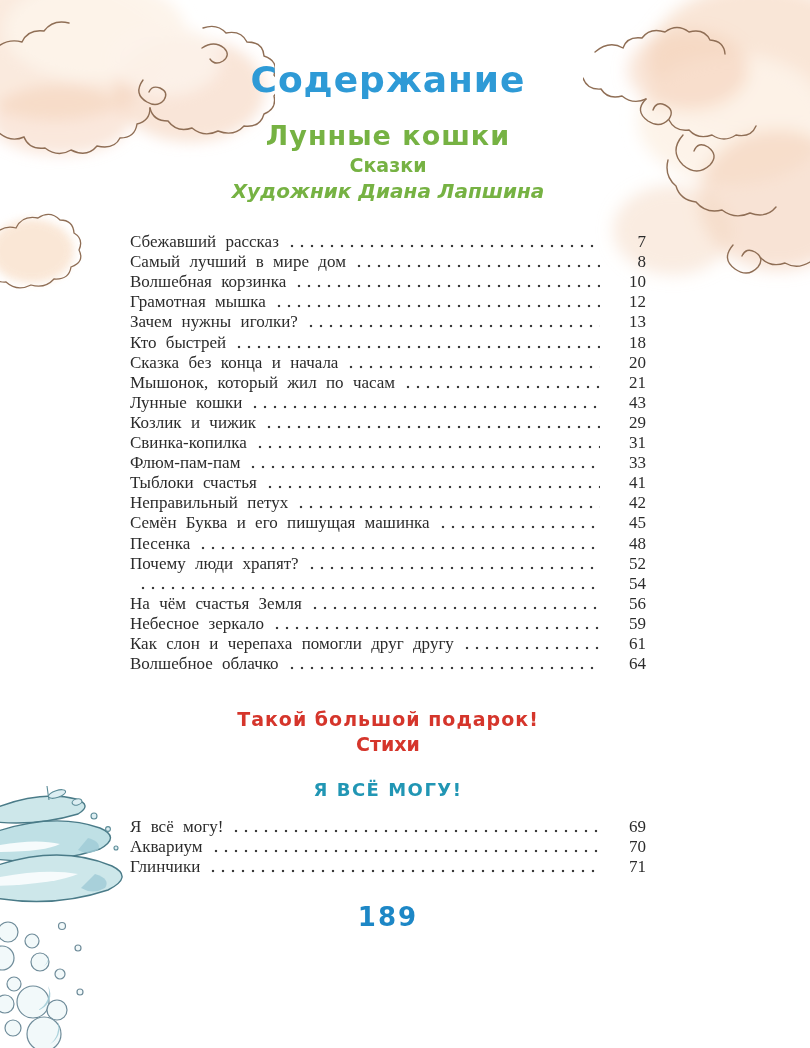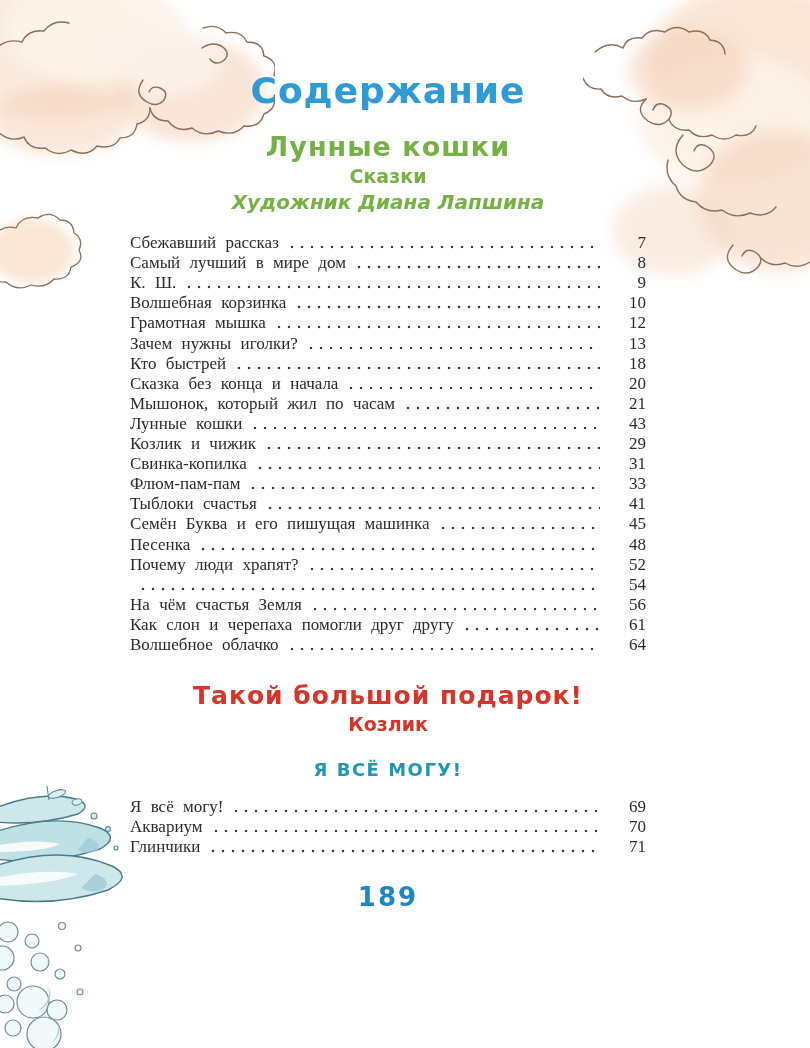--- a/index.html
+++ b/index.html
@@ -11,21 +11,21 @@
     font-family:"Liberation Serif", serif;
     color:var(--c-text,#2b2b2b);
   }
   .deco{position:absolute;pointer-events:none;}
   #cloud-tl{left:0;top:0;}
   #cloud-tr{left:583px;top:0;}
   #cloud-left{left:0;top:203px;}
   #splash{left:0;top:786px;}
 
   .content{
-    position:absolute;left:130px;top:16px;width:516px;
+    position:absolute;left:130px;top:5px;width:516px;
   }
   .page-title{
     margin:54px 0 0 0;
     text-align:center;
     font-family:"DejaVu Sans", sans-serif;
     font-weight:bold;
     font-size:36px;
     letter-spacing:1px;
     color:var(--c-title,#2e9ad6);
   }
@@ -52,31 +52,31 @@
     font-style:italic;
     font-size:20px;
     font-weight:bold;
   }
   .section-1 .sec-heading, .section-1 .sec-genre, .section-1 .sec-artist{
     color:var(--c-section1,#76b243);
   }
   .section-2 .sec-heading, .section-2 .sec-genre, .section-2 .sec-artist{
     color:var(--c-section2,#d5352b);
   }
-  .section-2 .sec-heading{margin-top:26px;font-size:25px;}
+  .section-2 .sec-heading{margin-top:34px;font-size:19px;}
   .sec-subsection{
     margin:24px 0 0 0;
     text-align:center;
     font-family:"DejaVu Sans", sans-serif;
     font-weight:bold;
     font-size:18px;
     letter-spacing:1.5px;
     color:var(--c-subsection,#2196b4);
   }
-  .toc-list{margin-top:19px;}
+  .toc-list{margin-top:29px;}
   .section-2 .toc-list{margin-top:17px;}
   .toc-row{
     display:flex;
     align-items:flex-end;
     height:20.1px;
     font-size:17px;
   }
   .toc-title{
     white-space:nowrap;
     word-spacing:0.3em;
@@ -219,25 +219,20 @@
           <span class="leader"></span>
           <span class="toc-page">7</span>
         </div>
 
         <div class="toc-row">
           <span class="toc-title">Самый лучший в мире дом</span>
           <span class="leader"></span>
           <span class="toc-page">8</span>
         </div>
 
-        <div class="toc-row">
-          <span class="toc-title">К. Ш.</span>
-          <span class="leader"></span>
-          <span class="toc-page">9</span>
-        </div>
 
         <div class="toc-row">
           <span class="toc-title">Волшебная корзинка</span>
           <span class="leader"></span>
           <span class="toc-page">10</span>
         </div>
 
         <div class="toc-row">
           <span class="toc-title">Грамотная мышка</span>
           <span class="leader"></span>
@@ -292,20 +287,25 @@
           <span class="toc-page">33</span>
         </div>
 
 
         <div class="toc-row">
           <span class="toc-title">Тыблоки счастья</span>
           <span class="leader"></span>
           <span class="toc-page">41</span>
         </div>
 
+        <div class="toc-row">
+          <span class="toc-title">Неправильный петух</span>
+          <span class="leader"></span>
+          <span class="toc-page">42</span>
+        </div>
 
         <div class="toc-row">
           <span class="toc-title">Семён Буква и его пишущая машинка</span>
           <span class="leader"></span>
           <span class="toc-page">45</span>
         </div>
 
         <div class="toc-row">
           <span class="toc-title">Песенка</span>
           <span class="leader"></span>
@@ -322,38 +322,43 @@
           <span class="leader"></span>
           <span class="toc-page">54</span>
         </div>
 
         <div class="toc-row">
           <span class="toc-title">На чём счастья Земля</span>
           <span class="leader"></span>
           <span class="toc-page">56</span>
         </div>
 
+        <div class="toc-row">
+          <span class="toc-title">Небесное зеркало</span>
+          <span class="leader"></span>
+          <span class="toc-page">59</span>
+        </div>
 
         <div class="toc-row">
           <span class="toc-title">Как слон и черепаха помогли друг другу</span>
           <span class="leader"></span>
           <span class="toc-page">61</span>
         </div>
 
         <div class="toc-row">
           <span class="toc-title">Волшебное облачко</span>
           <span class="leader"></span>
           <span class="toc-page">64</span>
         </div>
       </div>
   </section>
 
   <section class="section section-2">
     <h2 class="sec-heading">Такой большой подарок!</h2>
-    <h3 class="sec-genre">Козлик</h3>
+    <h3 class="sec-genre">Стихи</h3>
     <h4 class="sec-subsection">Я ВСЁ МОГУ!</h4>
     <div class="toc-list">
 
         <div class="toc-row">
           <span class="toc-title">Я всё могу!</span>
           <span class="leader"></span>
           <span class="toc-page">69</span>
         </div>
 
         <div class="toc-row">

